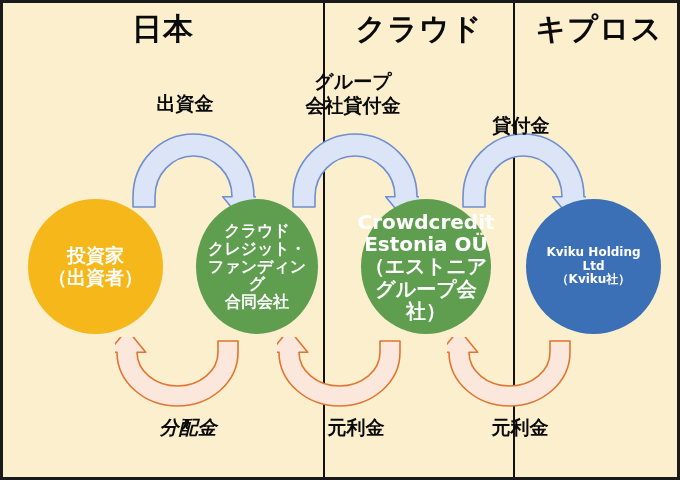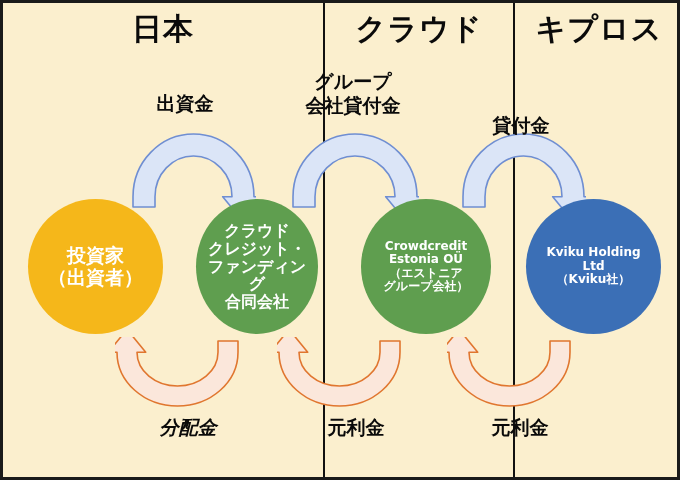--- a/index.html
+++ b/index.html
@@ -98,21 +98,21 @@
         <path d="M 123.00 4.00 L 123.00 15.20 A 60.50 53.80 0 0 1 2.00 15.20 L -6.72 15.20 L 12.00 -7.60 L 30.72 15.20 L 22.00 15.20 A 40.50 33.80 0 0 0 103.00 15.20 L 103.00 4.00 Z" fill="#fbe7db" stroke="#e0762f" stroke-width="1.6" stroke-linejoin="round"></path>
       </svg>
     </div>
 
   <div class="node" id="node1" style="left: 193px; top: 196px; width: 122px; height: 135px; background: rgb(95, 158, 79); font-size: 16px;">クラウド
 クレジット・
 ファンディング
 合同会社</div>
   <div class="node" id="node0" style="left: 25px; top: 196px; width: 135px; height: 135px; background: rgb(245, 183, 26); font-size: 19px;">投資家
 （出資者）</div>
-  <div class="node" id="node2" style="left: 358px; top: 196px; width: 130px; height: 135px; background: rgb(95, 158, 79); font-size: 12px;">Crowdcredit
+  <div class="node" id="node2" style="left: 358px; top: 196px; width: 130px; height: 135px; background: rgb(95, 158, 79); font-size: 20px;">Crowdcredit
 Estonia OÜ
 （エストニア
 グループ会社）</div>
   <div class="node" id="node3" style="left: 523px; top: 196px; width: 135px; height: 135px; background: rgb(59, 111, 182); font-size: 12px;">Kviku Holding
 Ltd
 （Kviku社）</div>
 
   <div class="arrow-label" id="ltop1" style="left: 285px; top: 66px; width: 130px;">グループ
 会社貸付金</div>
   <div class="arrow-label" id="ltop0" style="left: 122px; top: 88px; width: 120px;">出資金</div>

